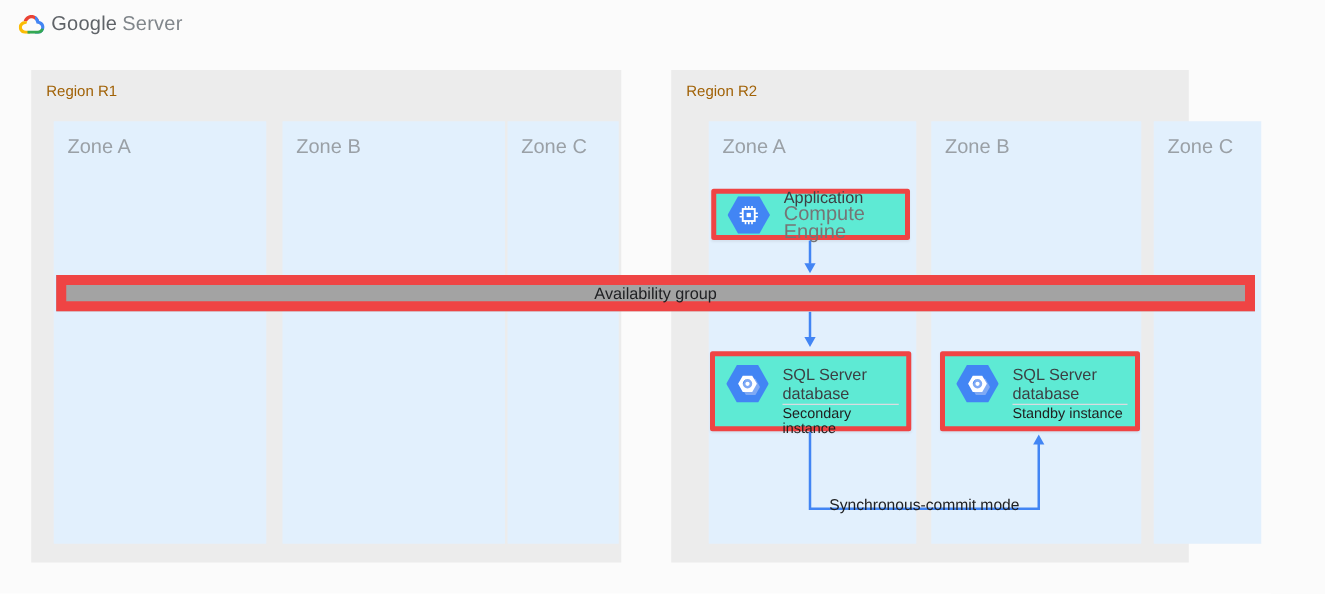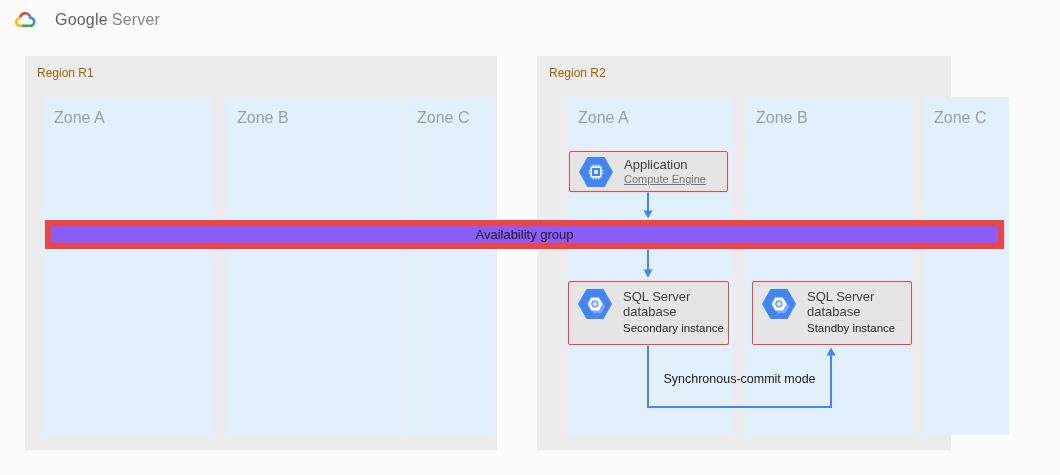--- a/index.html
+++ b/index.html
@@ -6,69 +6,69 @@
   .page {
     position:relative; width:1060px; height:475px;
     background:#fbfbfb; overflow:hidden;
     font-family:"Liberation Sans", sans-serif;
     -webkit-font-smoothing:antialiased;
   }
 
   
   .logo { position:absolute; left:14px; top:10px; display:flex; align-items:center; }
   .logo svg { display:block; }
-  .logo-google { margin-left:17px; font-size:16px; color:#5f6368; letter-spacing:.2px; }
+  .logo-google { margin-left:3px; font-size:16px; color:#5f6368; letter-spacing:.2px; }
   .logo-cloud  { margin-left:4px; font-size:16px; color:#80868b; letter-spacing:.2px; }
 
   
   .region { position:absolute; top:56px; height:394px; background:#ececec; }
   .region.r1 { left:25px;  width:472px; }
   .region.r2 { left:537px; width:414px; }
   .region-label { position:absolute; left:12px; top:10px; font-size:12px; color:#a16207; }
   .zone { position:absolute; top:41px; height:338px; background:#e2f0fd; }
   .zone-label { position:absolute; left:11px; top:12px; font-size:16px; color:#9aa0a6; }
   .r1 .zone.za { left:18px;  width:170px; }
   .r1 .zone.zb { left:201px; width:178px; }
   .r1 .zone.zc { left:381px; width:89px;  }
   .r2 .zone.za { left:30px;  width:166px; }
   .r2 .zone.zb { left:208px; width:168px; }
   .r2 .zone.zc { left:386px; width:86px;  }
 
   
   .avail-bar {
     position:absolute; left:45px; top:220px; width:959px; height:29px;
-    background:#8b5cf6; border:6px solid #ef4444; box-sizing:border-box;
+    background:#a3a3a3; border:8px solid #ef4444; box-sizing:border-box;
     display:flex; align-items:center; justify-content:center;
     font-size:13px; color:#202124;
   }
 
   
   .card {
-    position:absolute; background:#e5e5e5; border:1px solid #ef4444;
+    position:absolute; background:#5eead4; border:4px solid #ef4444;
     border-radius:2px; box-sizing:border-box;
     box-shadow:0 1px 2px rgba(0,0,0,0.06);
   }
   .app-card { left:569px; top:151px; width:159px; height:41px;
     display:flex; align-items:center; padding-left:9px; }
   .app-card .card-text { margin-left:11px; }
   .card-title { font-size:13px; color:#3c4043; line-height:15px; }
-  .card-sub   { font-size:11px; color:#757575; line-height:14px;text-decoration:underline; }
+  .card-sub   { font-size:16px; color:#757575; line-height:14px; }
 
   .sql-card { top:281px; height:64px; }
   .sql-card.secondary { left:568px; width:161px; }
   .sql-card.standby   { left:752px; width:160px; }
   .sql-top { display:flex; align-items:center; padding:6px 0 0 9px; }
   .sql-top .card-title { margin-left:11px; margin-top:1px; }
   .sql-divider { position:absolute; left:54px; right:6px; top:38px; height:1px; background:#dadce0; }
   .sql-instance { position:absolute; left:54px; top:40px; font-size:11.5px; color:#212121; }
 
   
   .overlay { position:absolute; left:0; top:0; pointer-events:none; }
   .sync-label {
-    position:absolute; left:648px; top:372px; width:183px;
+    position:absolute; left:648px; top:397px; width:183px;
     text-align:center; font-size:12.5px; color:#202124;
   }
 
   .gcp-icon { display:block; flex:0 0 auto; }
 </style>
 </head>
 <body>
 
 <div class="page">
 

